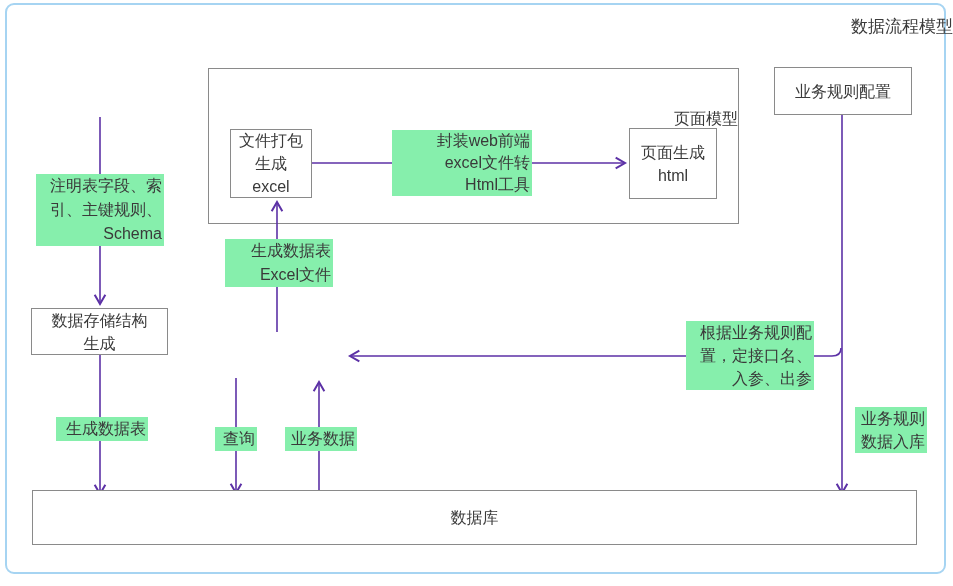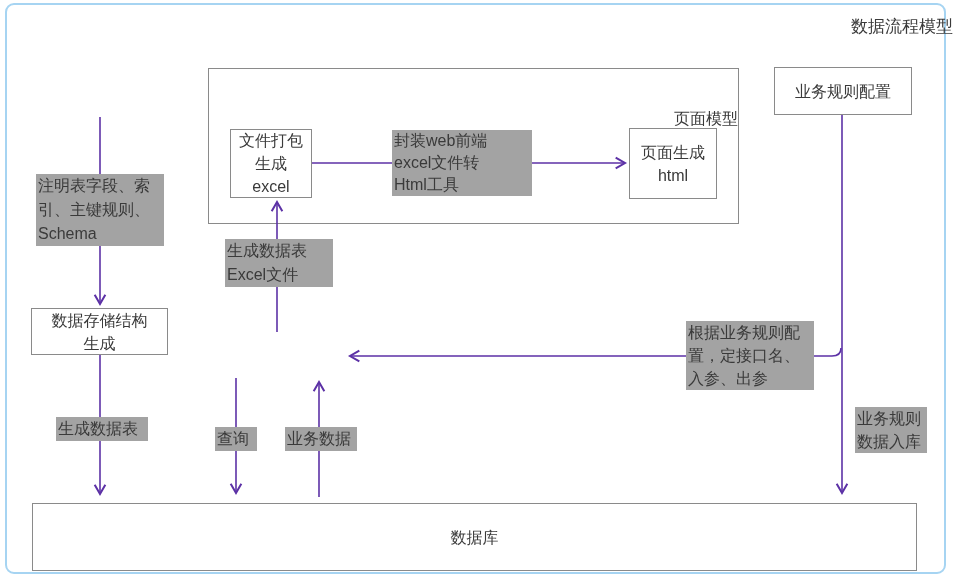--- a/index.html
+++ b/index.html
@@ -72,22 +72,22 @@
     align-items: center;
     justify-content: center;
     text-align: center;
     font-size: 16px;
     line-height: 23px;
     white-space: pre-line;
     z-index: 3;
   }
   .edge-label {
     position: absolute;
-    background: #a3a3a3;
-    text-align: left;
+    background: #86efac;
+    text-align: right;
     font-size: 16px;
     line-height: 24px;
     white-space: pre-line;
     z-index: 4;
     padding: 0 2px;
   }
 </style>
 </head>
 <body>
 
@@ -124,21 +124,21 @@
 
   <div class="node" style="left:629px; top:128px; width:88px; height:71px;">页面生成
 html</div>
 
   <div class="node" style="left:774px; top:67px; width:138px; height:48px;">业务规则配置</div>
 
   <div class="node" style="left:31px; top:308px; width:137px; height:47px;">数据存储结构
 生成</div>
 
 
-  <div class="node" style="left:32px; top:503px; width:885px; height:68px;">数据库</div>
+  <div class="node" style="left:32px; top:490px; width:885px; height:55px;">数据库</div>
 
   <div class="edge-label" style="left:36px; top:174px; width:128px;">注明表字段、索
 引、主键规则、
 Schema</div>
 
   <div class="edge-label" style="left:392px; top:130px; width:140px; line-height:22px;">封装web前端
 excel文件转
 Html工具</div>
 
   <div class="edge-label" style="left:225px; top:239px; width:108px;">生成数据表

